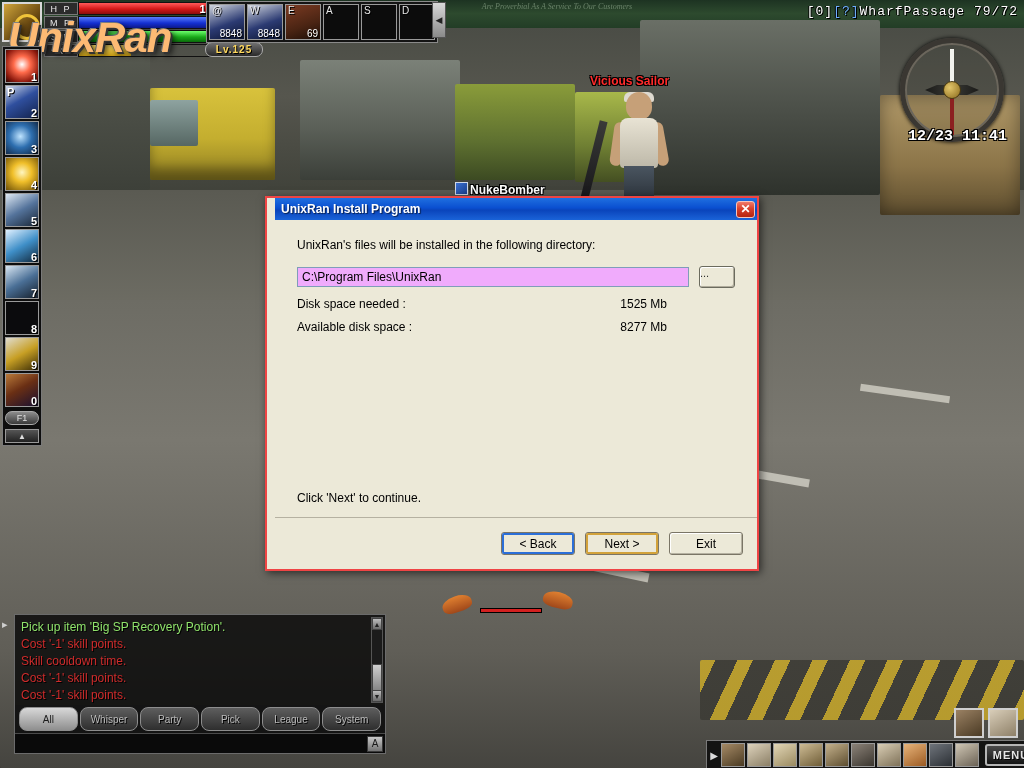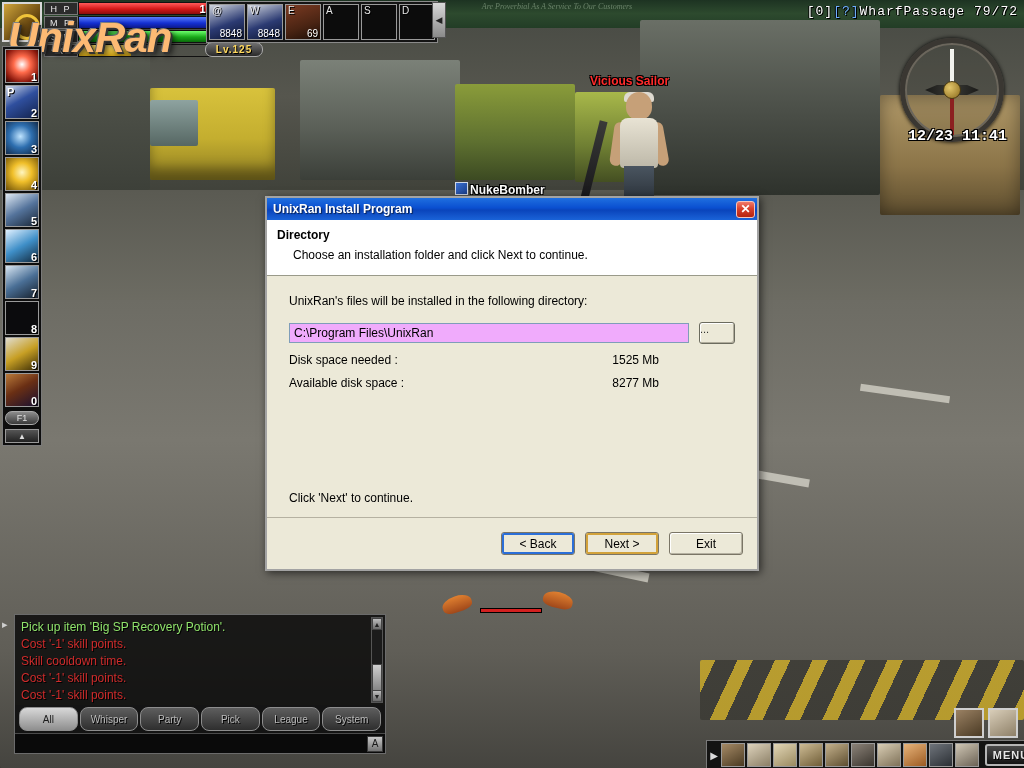--- a/index.html
+++ b/index.html
@@ -399,25 +399,25 @@
     width: 13px; height: 15px; border: 1px solid #cfcfcf; background: #1b1b1b;
     color: #efefef; font-size: 10px;
     display: flex; align-items: center; justify-content: center;
     font-family: "Liberation Sans", sans-serif;
   }
 
   
   #installer {
     position: absolute; left: 265px; top: 196px;
     width: 494px; height: 375px;
-    border: 2px solid #a3a3a3;
+    border: 2px solid #ef4444;
     background: #ece9d8;
     box-shadow: 2px 2px 8px rgba(0,0,0,.6);
     z-index: 50;
-    display: flex; flex-direction: column;
+    display: flex; flex-direction: column; padding-left: 8px;
   }
   #titlebar {
     height: 22px;
     background: linear-gradient(180deg,#1f6fe0 0%,#0a4fd0 45%,#0a44bb 55%,#1a63d8 100%);
     display: flex; align-items: center; padding: 0 2px 0 6px;
   }
   #title-text {
     flex: 1; color: #fff; font-size: 12px; font-weight: bold;
     text-shadow: 1px 1px 1px rgba(0,0,0,.6);
     font-family: "Liberation Sans", sans-serif;
@@ -706,24 +706,20 @@
   <div class="tb-icon" style="background:linear-gradient(150deg,#cfc6b4,#6b6255);"></div>
   <div id="menu-btn">MENU</div>
 </div>
 
 <div id="installer">
   <div id="titlebar">
     <div id="title-text">UnixRan Install Program</div>
     <div id="close-btn">✕</div>
   </div>
 
-  <div id="header-area">
-    <div id="header-title">Directory</div>
-    <div id="header-sub">Choose an installation folder and click Next to continue.</div>
-  </div>
 
   <div id="body-area">
     <div id="install-label">UnixRan's files will be installed in the following directory:</div>
 
     <div id="path-row">
       <input id="path-input" type="text" value="C:\Program Files\UnixRan" style="">
       <div id="browse-btn">...</div>
     </div>
 
     <div class="space-row">

